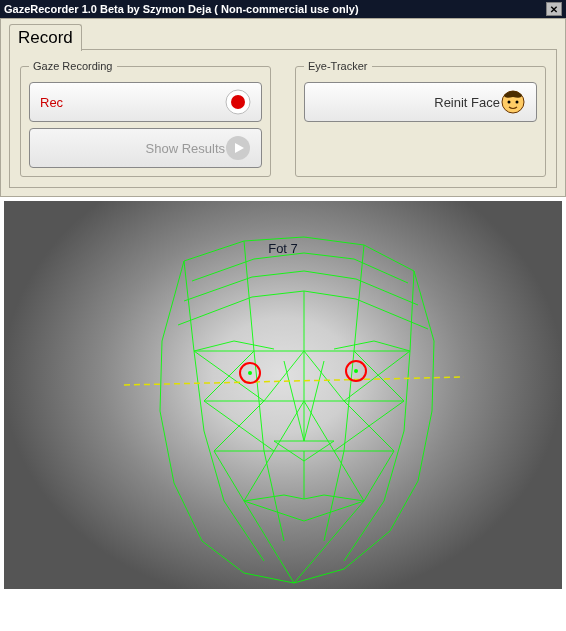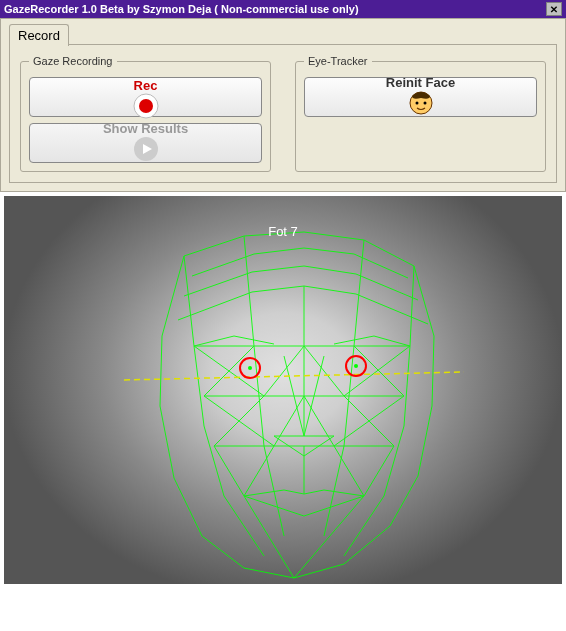--- a/index.html
+++ b/index.html
@@ -7,21 +7,21 @@
     margin: 0;
     padding: 0;
     font-family: "Tahoma", "MS Sans Serif", sans-serif;
     font-size: 11px;
     background: #fff;
     width: 566px;
     height: 631px;
     overflow: hidden;
   }
   .titlebar {
-    background: #4c1d95;
+    background: #0f172a;
     color: #ffffff;
     height: 18px;
     display: flex;
     align-items: center;
     padding: 0 4px;
     font-weight: bold;
     font-size: 11px;
     justify-content: space-between;
   }
   .titlebar .close {
@@ -44,21 +44,21 @@
     margin-bottom: -1px;
     position: relative;
     z-index: 2;
   }
   .tab {
     background: #ece9d8;
     border: 1px solid #aca899;
     border-bottom: none;
     padding: 3px 8px;
     margin-right: 8px;
-    font-size: 13px;
+    font-size: 17px;
     border-radius: 3px 3px 0 0;
     cursor: default;
     position: relative;
   }
   .tab.active {
     background: #ece9d8;
     top: 1px;
     z-index: 3;
   }
   .tab-body {
@@ -87,24 +87,23 @@
     height: 40px;
     margin-bottom: 6px;
     background: linear-gradient(#fdfdfd, #e8e8e8);
     border: 1px solid #888;
     border-radius: 4px;
     display: flex;
     align-items: center;
     justify-content: space-between;
     padding: 0 10px;
     font-size: 13px;
-    font-weight: bold;
+    font-weight: normal;
     color: #333;
     cursor: default;
-    flex-direction: column;
   }
   .btn:last-child { margin-bottom: 0; justify-content: flex-end; }
   .btn.disabled {
     color: #999;
     background: linear-gradient(#f5f5f5, #e5e5e5);
   }
   .btn .icon {
     width: 26px;
     height: 26px;
     display: flex;
@@ -126,24 +125,24 @@
     background:
       radial-gradient(ellipse 280px 230px at 50% 45%, #e0e0e0 0%, #cfcfcf 25%, #aaa 45%, #888 65%, #555 100%),
       linear-gradient(#4a4a4a, #6a6a6a 40%, #5a5a5a 100%);
   }
   .preview .mesh {
     position: absolute;
     inset: 0;
   }
   .overlay-text {
     position: absolute;
-    top: 28px;
+    top: 40px;
     left: 50%;
     transform: translateX(-50%);
-    color: #ffffff;
+    color: #0f172a;
     font-size: 13px;
     font-family: sans-serif;
   }
 </style>
 </head>
 <body>
 
 <div class="titlebar">
   <span>GazeRecorder 1.0 Beta  by Szymon Deja  ( Non-commercial use only)</span>
   <div class="close">

